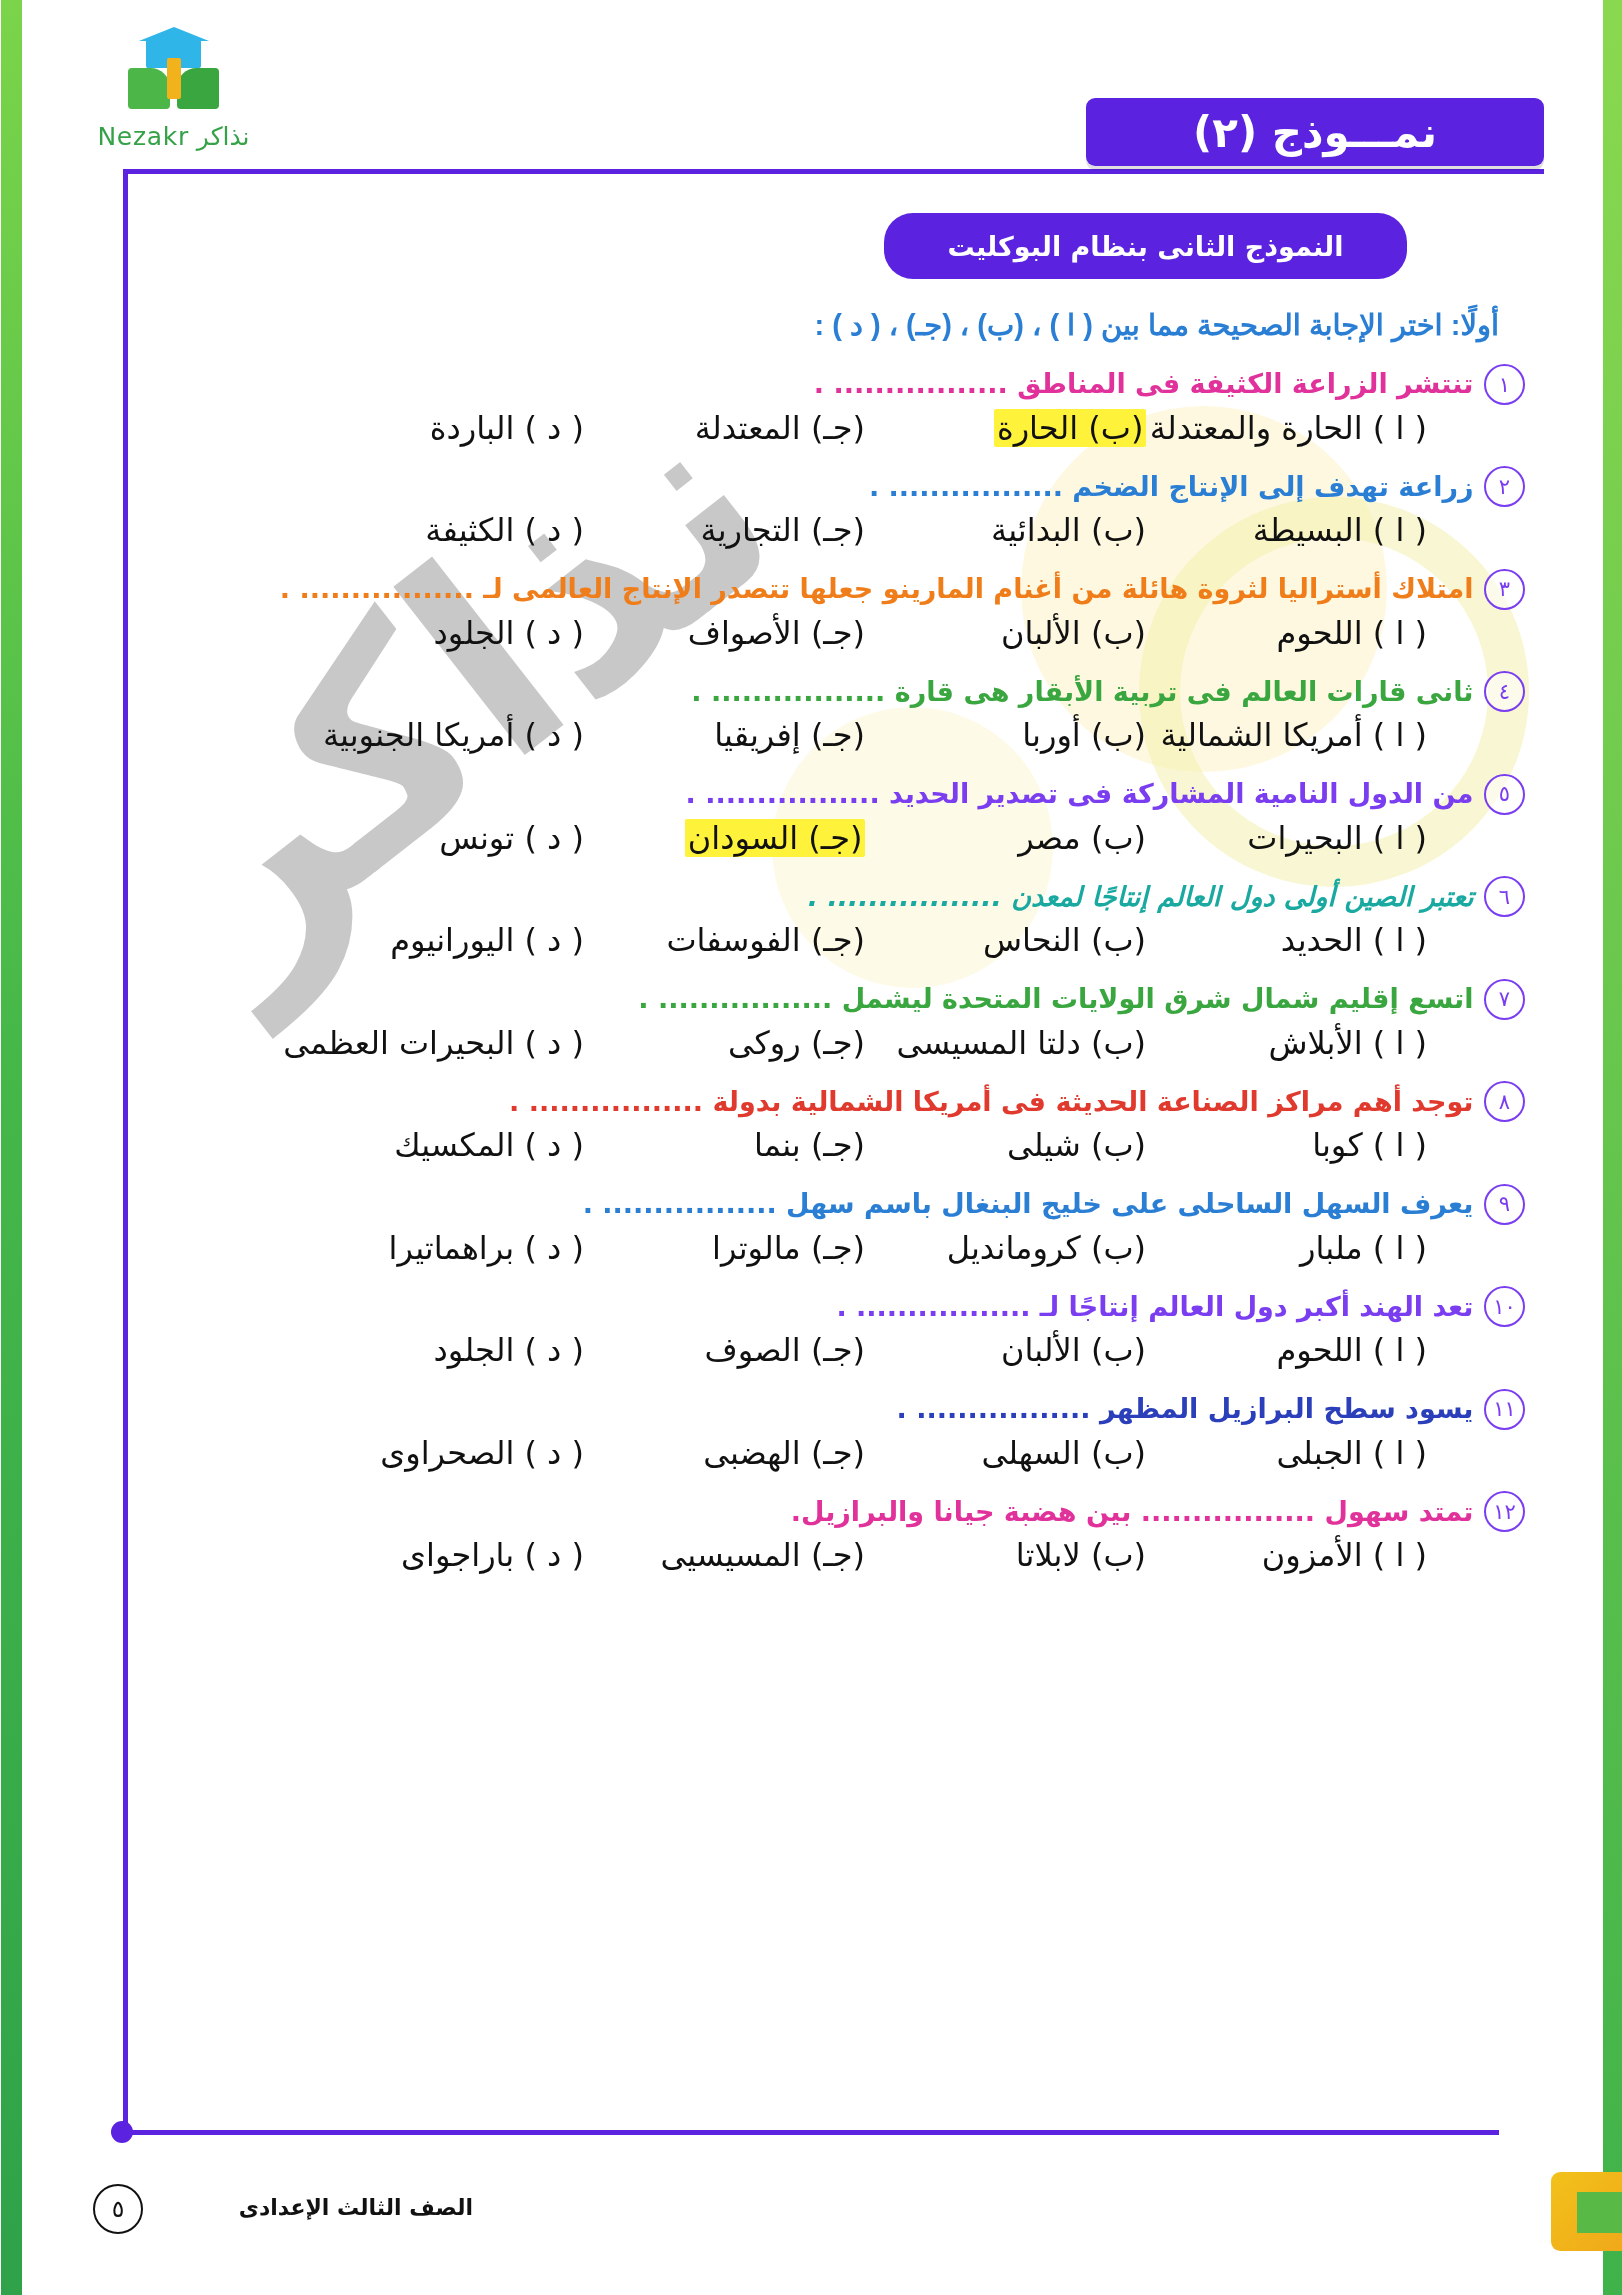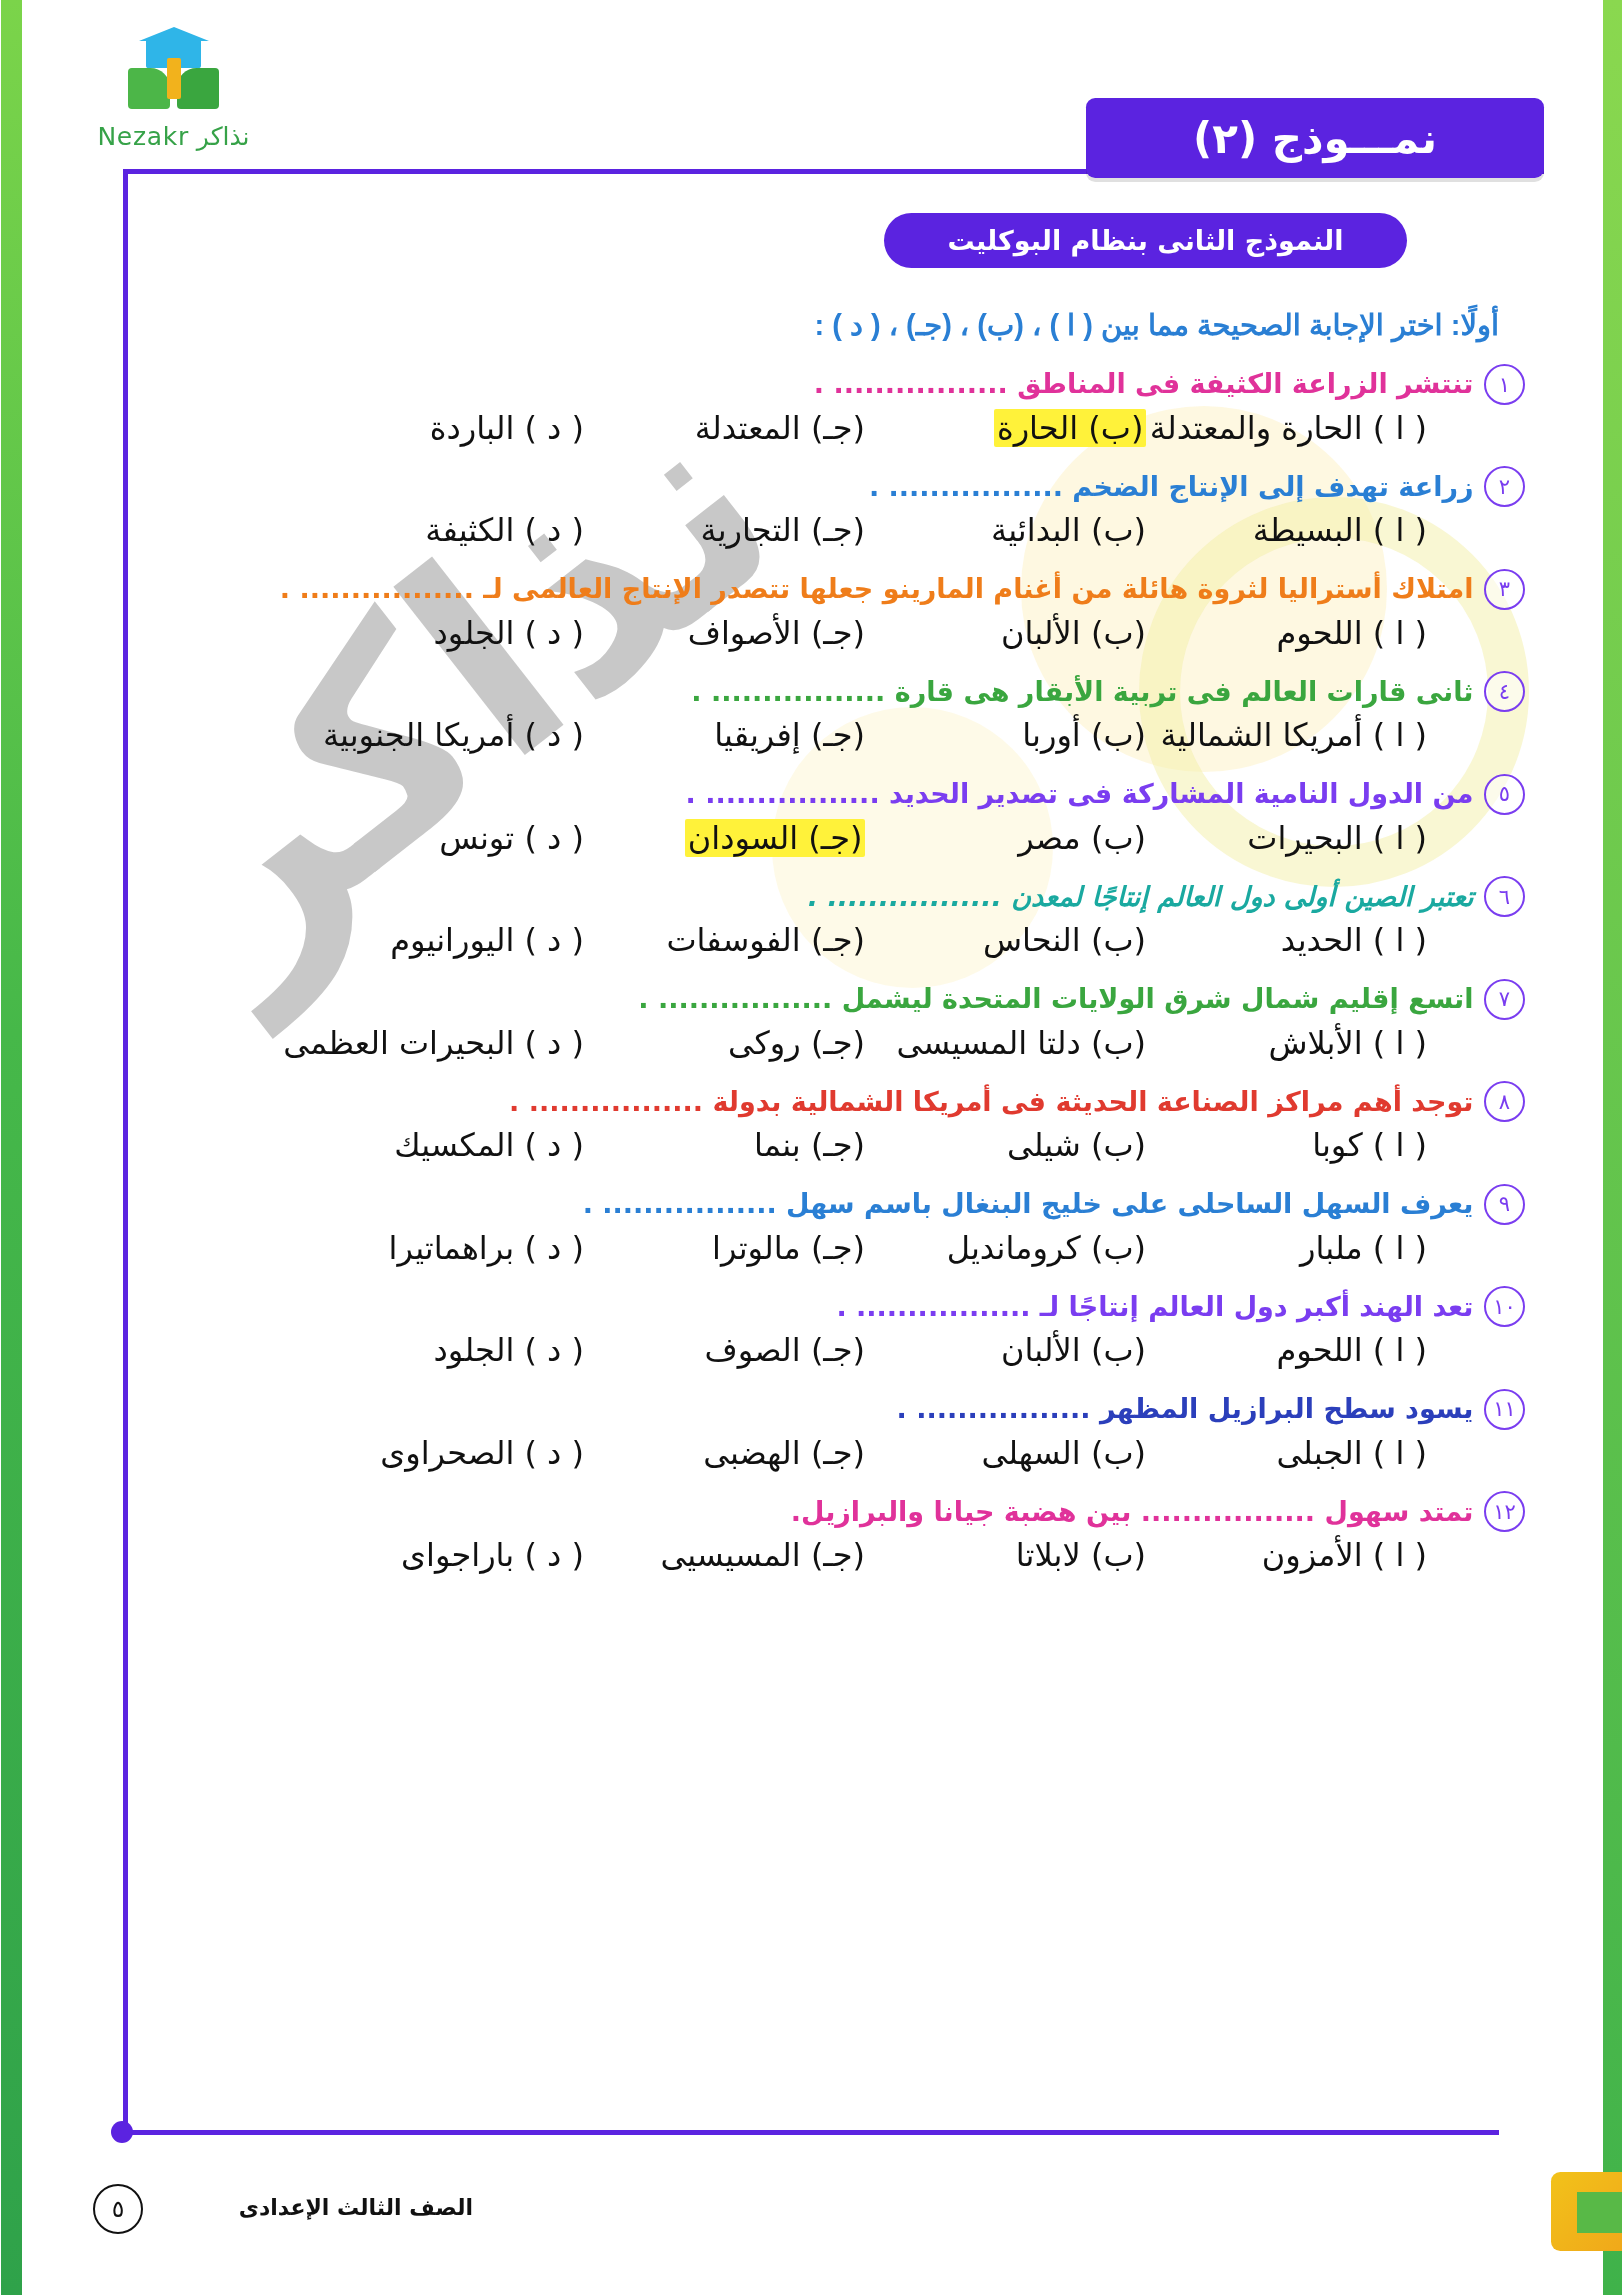--- a/index.html
+++ b/index.html
@@ -135,41 +135,41 @@
     font-weight: 400;
     letter-spacing: 0.7px;
   }
 
   
   .title-main {
     position: absolute;
     right: 79px;
     top: 98px;
     width: 458px;
-    height: 80px;
+    height: 68px;
     background: #5b23e0;
     border-radius: 9.2px;
     box-shadow: 0 3.9px 0 rgba(0,0,0,.12);
     display: flex;
     align-items: center;
     justify-content: center;
   }
   .title-main span {
     font-family: "DejaVu Sans", sans-serif;
     font-weight: 700;
     font-size: 42px;
     color: #ffffff;
     letter-spacing: 2px;
   }
   .title-sub {
     position: absolute;
     right: 216px;
     top: 213px;
     width: 523px;
-    height: 55px;
+    height: 66px;
     background: #5b23e0;
     border-radius: 29px;
     display: flex;
     align-items: center;
     justify-content: center;
   }
   .title-sub span {
     font-family: "DejaVu Sans", sans-serif;
     font-weight: 700;
     font-size: 27px;

